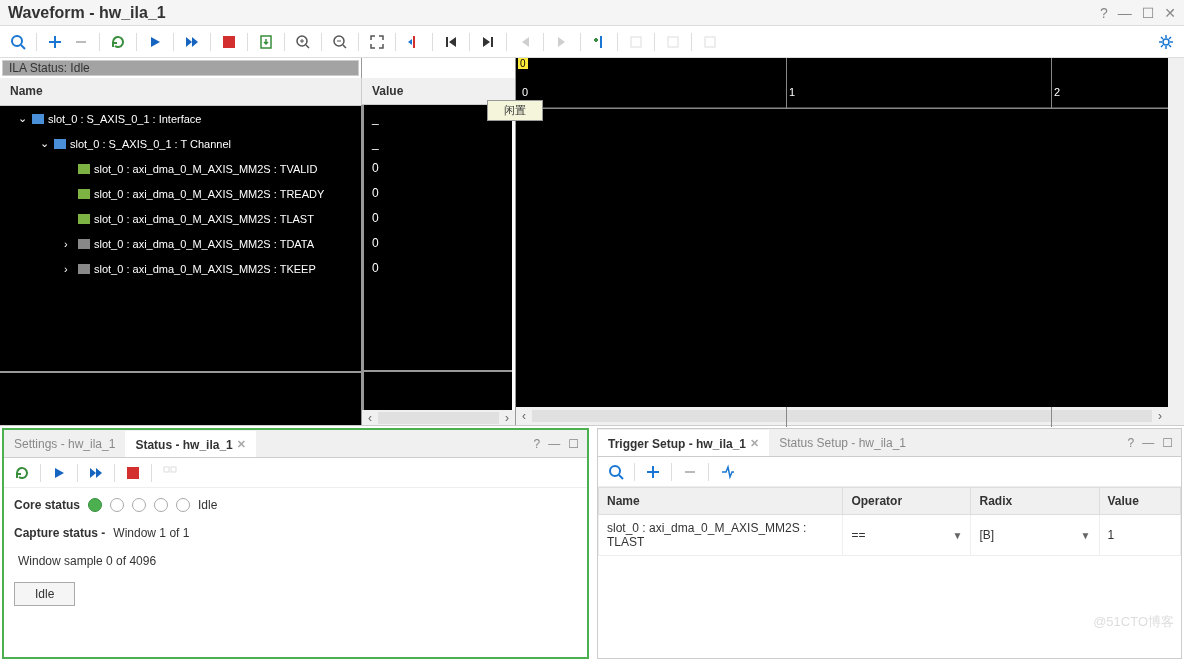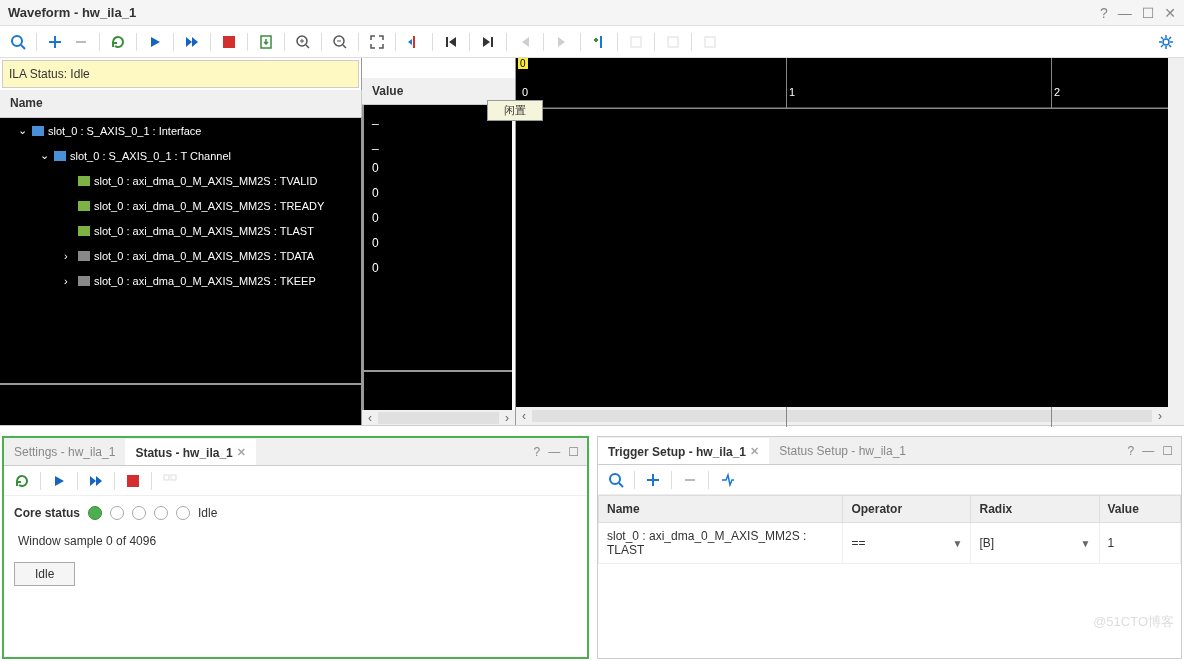--- a/index.html
+++ b/index.html
@@ -1,27 +1,27 @@
 <!DOCTYPE html>
 <html><head>
 <meta charset="utf-8">
 <style>
 * { box-sizing: border-box; margin: 0; padding: 0; font-family: Arial, sans-serif; }
 body { width: 1184px; height: 661px; background: #fff; font-size: 12px; color: #333; overflow: hidden; position: relative; }
 .window { display: flex; flex-direction: column; height: 100%; }
 .titlebar { display: flex; align-items: center; padding: 4px 8px; background: #f5f5f5; border-bottom: 1px solid #ddd; height: 26px; }
-.titlebar-title { font-weight: bold; font-size: 13px; flex: 1; }
+.titlebar-title { font-weight: bold; font-size: 16px; flex: 1; }
 .titlebar-ctrls { display: flex; gap: 10px; color: #888; }
 .titlebar-ctrls span { cursor: pointer; font-size: 14px; }
 .toolbar { display: flex; align-items: center; padding: 4px 6px; background: #fff; border-bottom: 1px solid #ddd; height: 32px; gap: 2px; }
 .tbtn { width: 24px; height: 24px; display: flex; align-items: center; justify-content: center; cursor: pointer; border-radius: 2px; }
 .tsep { width: 1px; height: 18px; background: #ddd; margin: 0 4px; }
 .waveform-area { display: flex; height: 368px; border-bottom: 1px solid #ccc; }
 .left-panel { width: 362px; display: flex; flex-direction: column; border-right: 1px solid #999; }
-.status-bar { background: #fef9c3; border: 1px solid #ccc; padding: 3px 6px; margin: 2px; height: 28px; display: flex; align-items: center; }
+.status-bar { background: #a3a3a3; border: 1px solid #ccc; padding: 3px 6px; margin: 2px; height: 16px; display: flex; align-items: center; }
 .header-row { display: flex; background: #f0f0f0; border-bottom: 1px solid #ccc; height: 28px; }
 .hdr-name { flex: 1; padding: 6px 10px; font-weight: bold; border-right: 1px solid #ccc; }
 .hdr-value { width: 120px; padding: 6px 10px; font-weight: bold; }
 .signal-tree { flex: 1; background: #000; color: #fff; overflow: auto; font-size: 11px; }
 .value-col { width: 150px; background: #000; color: #fff; border-left: 2px solid #999; }
 .sig-row { display: flex; align-items: center; height: 25px; padding-left: 6px; white-space: nowrap; }
 .sig-val { height: 25px; display: flex; align-items: center; padding-left: 8px; }
 .indent1 { padding-left: 18px; }
 .indent2 { padding-left: 40px; }
 .indent3 { padding-left: 64px; }
@@ -36,21 +36,21 @@
 .ruler-tick { position: absolute; top: 28px; color: #fff; font-size: 11px; }
 .ruler-line { position: absolute; top: 0; bottom: -320px; width: 1px; background: #888; }
 .wave-body { flex: 1; background: #000; position: relative; }
 .wave-hline { position: absolute; left: 0; right: 0; height: 1px; background: #888; top: 0; }
 .hscroll { height: 18px; background: #f0f0f0; display: flex; align-items: center; }
 .hscroll-arrow { width: 16px; text-align: center; color: #666; cursor: pointer; }
 .hscroll-track { flex: 1; height: 12px; background: #e0e0e0; }
 .vscroll { position: absolute; right: 0; top: 26px; bottom: 0; width: 16px; background: #f0f0f0; }
 .tooltip-box { position: absolute; left: 487px; top: 100px; background: #f5f5dc; border: 1px solid #999; padding: 2px 16px; font-size: 11px; z-index: 10; }
 .bottom-area { flex: 1; display: flex; gap: 8px; padding: 2px; }
-.panel { flex: 1; border: 1px solid #ccc; display: flex; flex-direction: column; background: #fff; margin-top: 8px; }
+.panel { flex: 1; border: 1px solid #ccc; display: flex; flex-direction: column; background: #fff; }
 .panel.green-border { border: 2px solid #4caf50; }
 .tabbar { display: flex; background: #f0f0f0; border-bottom: 1px solid #ccc; height: 28px; align-items: center; }
 .tab { padding: 5px 10px; font-size: 12px; color: #888; cursor: pointer; display: flex; align-items: center; gap: 4px; }
 .tab.active { background: #fff; color: #333; font-weight: bold; border-top: 2px solid #fff; }
 .tab-close { color: #aaa; font-size: 11px; }
 .tab-ctrls { margin-left: auto; display: flex; gap: 8px; padding-right: 8px; color: #888; }
 .panel-toolbar { display: flex; align-items: center; padding: 4px 6px; gap: 2px; height: 30px; border-bottom: 1px solid #eee; }
 .panel-body { flex: 1; padding: 10px; font-size: 12px; }
 .status-row { display: flex; align-items: flex-start; gap: 8px; margin-bottom: 14px; }
 .dot { width: 14px; height: 14px; border-radius: 50%; border: 1px solid #aaa; }
@@ -372,20 +372,24 @@
       </div>
       <div class="panel-body">
         <div class="status-row">
           <b>Core status</b>
           <span class="dot green"></span>
           <span class="dot"></span>
           <span class="dot"></span>
           <span class="dot"></span>
           <span class="dot"></span>
           <span>Idle</span>
+        </div>
+        <div class="status-row">
+          <b>Capture status -</b>
+          <span>Window 1 of 1</span>
         </div>
         <div style="margin-left:4px;margin-bottom:6px">Window sample 0 of 4096</div>
         <div class="idle-btn">Idle</div>
       </div>
     </div>
 
     <div class="panel">
       <div class="tabbar">
         <div class="tab active">
             <span>Trigger Setup - hw_ila_1</span>

